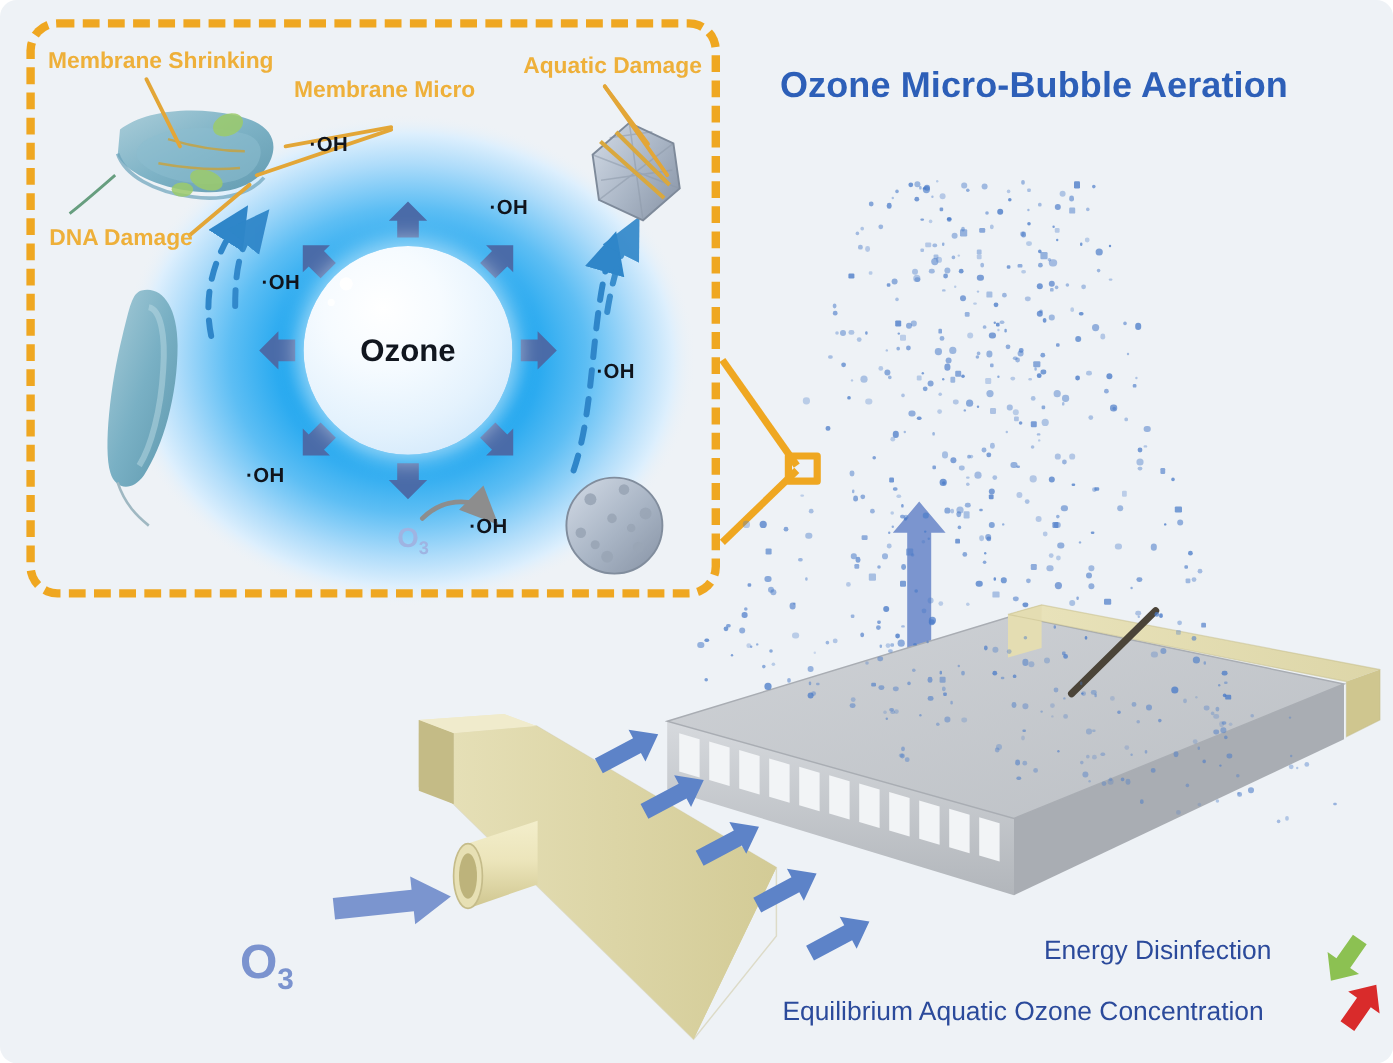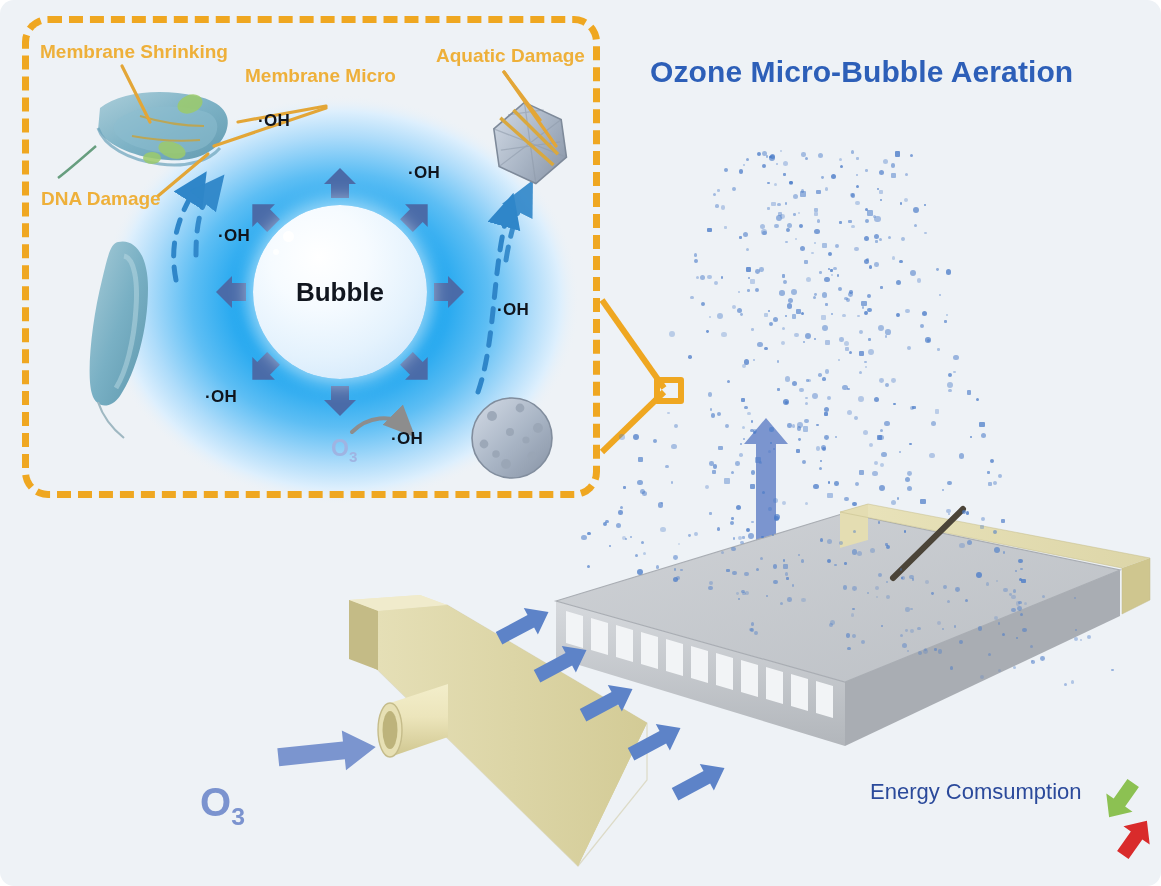--- a/index.html
+++ b/index.html
@@ -906,21 +906,21 @@
       <div class="bubble" style="left: 630.3px; top: 535.5px; width: 2.1px; height: 2.1px; background: rgb(74, 123, 200); opacity: 0.55;"></div>
       <div class="bubble" style="left: 765.7px; top: 594.8px; width: 2.3px; height: 2.3px; background: rgb(74, 123, 200); opacity: 0.52;"></div>
       <div class="bubble" style="left: 977.5px; top: 626px; width: 4.8px; height: 4.8px; background: rgb(74, 123, 200); opacity: 0.51;"></div>
       <div class="bubble" style="left: 851.8px; top: 633.5px; width: 4.1px; height: 4.1px; background: rgb(74, 123, 200); opacity: 0.38;"></div>
       <div class="bubble" style="left: 1086.8px; top: 634.5px; width: 4px; height: 4px; background: rgb(74, 123, 200); opacity: 0.42;"></div>
       <div class="bubble" style="left: 829.5px; top: 619.5px; width: 5px; height: 5px; background: rgb(74, 123, 200); opacity: 0.33;"></div>
       <div class="bubble" style="left: 749.8px; top: 627.9px; width: 3.9px; height: 3.9px; background: rgb(74, 123, 200); opacity: 0.5;"></div>
     </div>
 
   <div class="ozone-sphere" style="left:253px; top:205px; width:174px; height:174px;">
-    <span class="ozone-word">Bubble</span>
+    <span class="ozone-word">Ozone</span>
     <span class="spec" style="left:30px; top:26px; width:11px; height:11px;"></span>
     <span class="spec" style="left:20px; top:44px; width:6px; height:6px; opacity:.85;"></span>
   </div>
 
   <div class="inset-box"></div>
 
   <div class="txt label-orange" style="left:40px; top:42px;">Membrane Shrinking</div>
 
   <div class="txt label-orange" style="left:245px; top:66px;">Membrane Micro</div>
 
@@ -940,16 +940,17 @@
   </div>
 
   <div class="txt title-blue" style="left:650px; top:57px;">Ozone Micro-Bubble Aeration</div>
 
 
 
   <div class="txt o3-big" style="left:200px; top:782px;">
     <span>O</span><sub>3</sub>
   </div>
 
-  <div class="txt legend-txt" style="left:870px; top:781px;">Energy Comsumption</div>
-
+  <div class="txt legend-txt" style="left:870px; top:781px;">Energy Disinfection</div>
+
+  <div class="txt legend-txt" style="left:652px; top:832px;">Equilibrium Aquatic Ozone Concentration</div>
 
 </div>
 
 </body></html>

